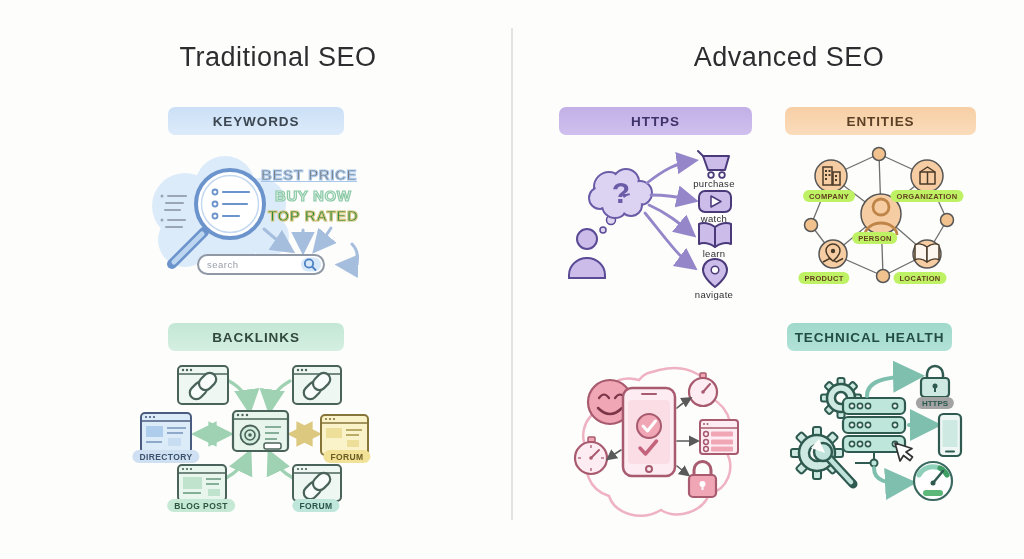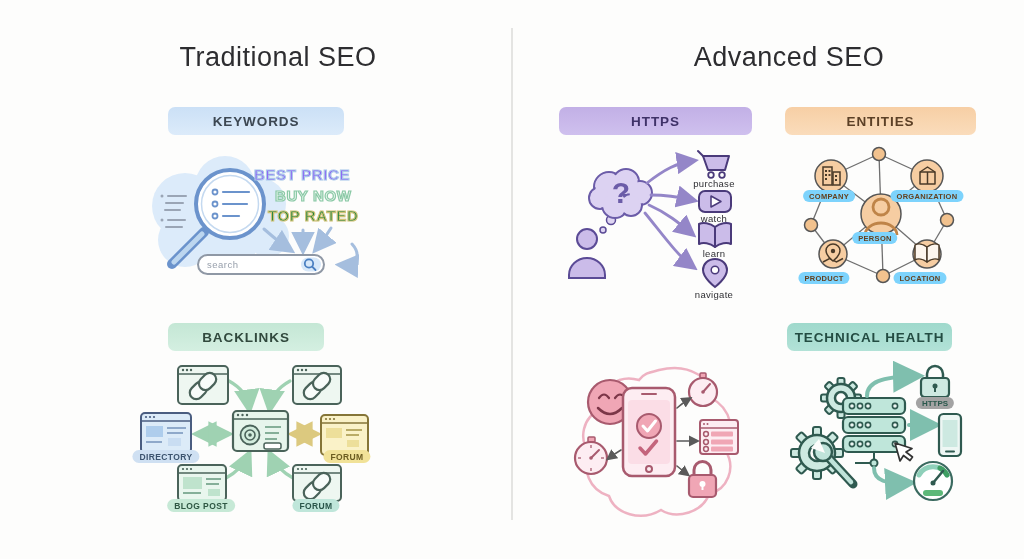--- a/index.html
+++ b/index.html
@@ -6,53 +6,53 @@
   .canvas{position:relative;width:1024px;height:559px;background:#fdfdfc;
           font-family:"Liberation Sans",sans-serif;overflow:hidden;}
   .divider{position:absolute;left:511px;top:28px;width:2px;height:492px;background:#e4e4e2;}
   .title{position:absolute;top:42px;font-size:27px;font-weight:500;color:#2d2d30;
          letter-spacing:.5px;text-align:center;padding-left:22px;}
   .title.left{left:0;width:512px;}
   .title.right{left:514px;width:506px;}
   .badge{position:absolute;height:28px;display:flex;align-items:center;justify-content:center;
          font-size:13.5px;font-weight:600;letter-spacing:.9px;border-radius:7px;}
   .badge.kw{left:168px;top:107px;width:176px;background:linear-gradient(#cbe0f6,#dcebfa);color:#3c4752;}
-  .badge.bl{left:168px;top:323px;width:156px;background:linear-gradient(#c4e7d5,#d4efe1);color:#31493d;}
+  .badge.bl{left:168px;top:323px;width:176px;background:linear-gradient(#c4e7d5,#d4efe1);color:#31493d;}
   .badge.intent{left:559px;top:107px;width:193px;background:linear-gradient(#c2b0e6,#cfc0ee);color:#3f3268;}
   .badge.entities{left:785px;top:107px;width:191px;background:linear-gradient(#f7cfa5,#fadcbb);color:#5c4026;}
   .badge.ux{left:559px;top:323px;width:193px;background:linear-gradient(#efa0b1,#f4b3c1);color:#69212f;}
   .badge.tech{left:787px;top:323px;width:165px;background:linear-gradient(#9fd9cc,#b2e2d7);color:#234c42;}
   .illo{position:absolute;}
   .illo svg{position:absolute;left:0;top:0;}
   .kw-illo{left:128px;top:140px;width:284px;height:156px;}
   .bl-illo{left:113px;top:356px;width:292px;height:170px;}
   .in-illo{left:563px;top:143px;width:192px;height:162px;}
   .en-illo{left:793px;top:143px;width:182px;height:160px;}
   .ux-illo{left:563px;top:356px;width:192px;height:168px;}
   .th-illo{left:789px;top:356px;width:198px;height:168px;}
   .outline-word{position:absolute;font-weight:800;font-size:15px;letter-spacing:.6px;white-space:nowrap;}
-  .w-best{left:126px;top:26px;-webkit-text-stroke:1.2px #a9c7e9;color:#8b5cf6;}
+  .w-best{left:133px;top:26px;-webkit-text-stroke:1.2px #a9c7e9;color:#737373;text-decoration:underline;}
   .w-buy{left:147px;top:47px;-webkit-text-stroke:1.2px #8bc9a6;color:#edf8f2;}
   .w-top{left:140px;top:67px;-webkit-text-stroke:1.2px #cfc175;color:#15803d;}
   .search-word{position:absolute;left:79px;top:119px;font-size:9.5px;color:#98a0ac;letter-spacing:.5px;}
   .mini-label{position:absolute;transform:translateX(-50%);font-size:8.5px;font-weight:700;
               letter-spacing:.4px;padding:1.5px 7px;border-radius:8px;white-space:nowrap;}
   .lbl-dir{left:53px;top:94px;background:#cfe0f2;color:#3c536e;}
   .lbl-forum-r{left:234px;top:94px;background:#f1e298;color:#6b5c20;}
   .lbl-blog{left:88px;top:143px;background:#c6e9d6;color:#2e5743;}
   .lbl-forum-b{left:203px;top:143px;background:#bfe6da;color:#2a564a;}
   .qmark{position:absolute;left:58px;top:33px;transform:translateX(-50%);
          font-size:30px;font-weight:700;color:#6b5ca8;}
   .intent-label{position:absolute;transform:translateX(-50%);font-size:9.5px;color:#2f2f33;letter-spacing:.3px;}
   .il-purchase{left:151px;top:35px;}
   .il-watch{left:151px;top:70px;}
   .il-learn{left:151px;top:105px;}
   .il-navigate{left:151px;top:146px;}
   .entity-label{position:absolute;transform:translateX(-50%);font-size:7.5px;font-weight:700;
-                letter-spacing:.3px;padding:1.5px 6px;border-radius:7px;background:#7dd3fc;color:#63411f;white-space:nowrap;}
+                letter-spacing:.3px;padding:1.5px 6px;border-radius:7px;background:#bef264;color:#63411f;white-space:nowrap;}
   .el-company{left:36px;top:47px;}
   .el-organization{left:134px;top:47px;}
   .el-person{left:82px;top:89px;}
   .el-product{left:31px;top:129px;}
   .el-location{left:127px;top:129px;}
   .https-label{position:absolute;left:146px;top:41px;transform:translateX(-50%);font-size:8px;
                font-weight:700;padding:1.5px 6px;border-radius:7px;background:#a3a3a3;color:#2a584c;}
 </style>
 </head>
 <body>

